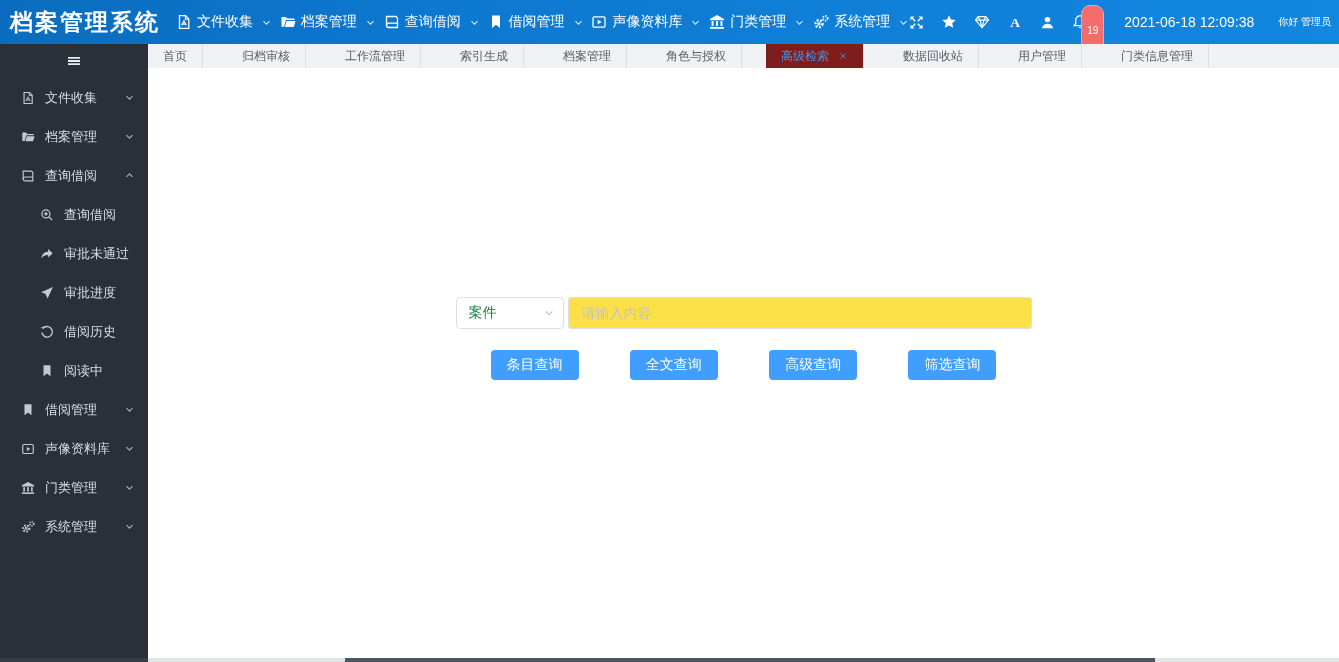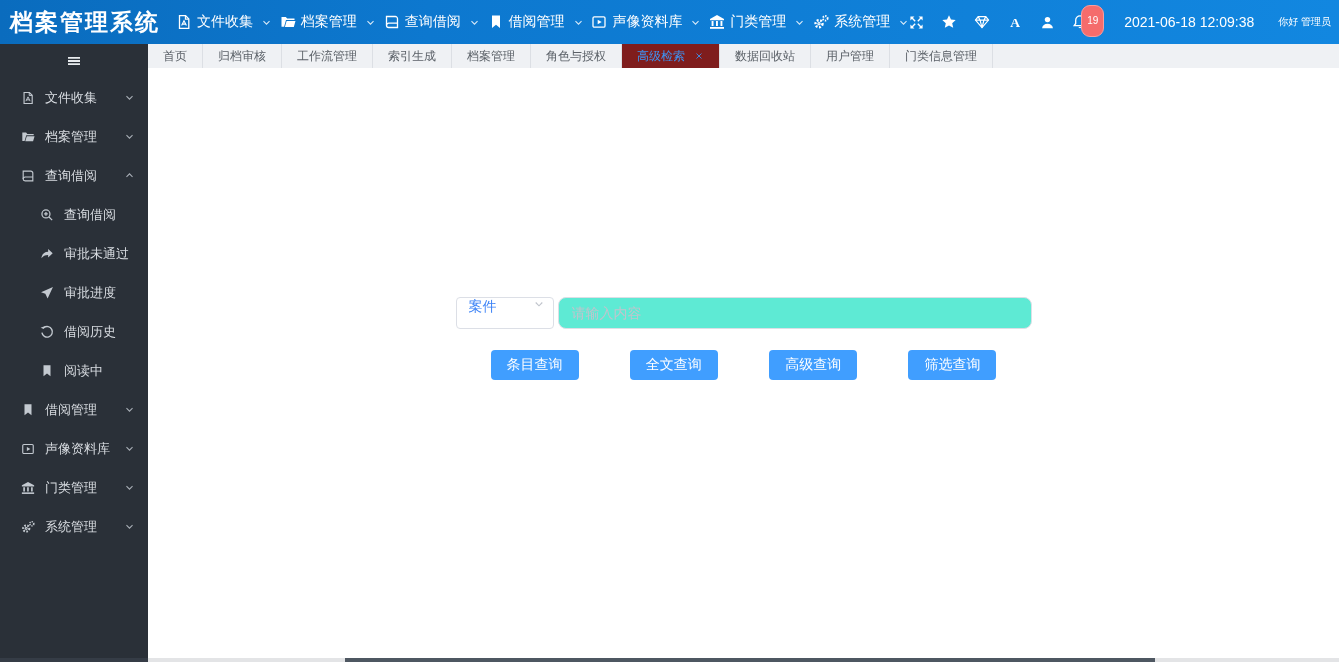--- a/index.html
+++ b/index.html
@@ -16,60 +16,60 @@
   }
   .app-title{font-size:23px;font-weight:bold;padding:0 16px 0 10px;letter-spacing:2px;font-family:Liberation Serif, serif;}
   .nav-menus{display:flex;width:782px;justify-content:space-between;align-items:center;}
   .nav-item{display:flex;align-items:center;gap:5px;font-size:14px;cursor:pointer;}
   .nav-item .chev{opacity:.85;margin-left:3px;}
   .right-zone{margin-left:auto;display:flex;align-items:center;gap:17px;padding-right:8px;}
   .util{cursor:pointer;display:flex;align-items:center;}
   .bell-wrap{position:relative;cursor:pointer;}
   .badge{
     position:absolute;top:-9px;left:9px;background:#f56c6c;color:#fff;
-    font-size:10px;line-height:1;padding:10px 5px;border-radius:9px;border:1px solid #fa9d9d;
+    font-size:10px;line-height:1;padding:20px 5px;border-radius:9px;border:1px solid #fa9d9d;
   }
   .datetime{font-size:14px;margin-left:19px;}
   .greeting{font-size:10px;margin-left:7px;}
   
   .sidebar{
     position:absolute;top:44px;left:0;width:148px;bottom:4px;
     background:#2a3038;color:#d9dde2;overflow:hidden;
   }
   .burger{height:34px;display:flex;align-items:center;justify-content:center;cursor:pointer;color:#e8ebee;}
   .side-item{
     height:39px;display:flex;align-items:center;padding-left:21px;
     font-size:13px;cursor:pointer;position:relative;
   }
   .side-item .sic{margin-right:10px;color:#c3c9d0;}
   .side-item .chev{position:absolute;right:13px;color:#aab0b8;}
   .side-sub{padding-left:40px;}
   
   .tabbar{
     position:absolute;top:44px;left:148px;right:0;height:24px;
-    background:#eff1f4;display:flex;align-items:stretch;
+    background:#eff1f4;display:flex;align-items:stretch;gap:24px;
   }
   .tab{
     display:flex;align-items:center;padding:0 15px;font-size:12px;color:#5a6067;
     border-right:1px solid #dcdfe4;cursor:pointer;
   }
   .tab.active{background:#7f1d1d;color:#3d93f2;}
   .tab .close{margin-left:9px;color:#3d93f2;cursor:pointer;display:flex;}
   
   .content{position:absolute;top:68px;left:148px;right:0;bottom:4px;background:#fff;}
   .search-row{width:576px;margin:229px auto 0;display:flex;gap:4px;}
   .select{
-    width:98px;height:32px;box-sizing:border-box;border:1px solid #dcdfe6;border-radius:4px;
-    display:flex;padding:0 8px 0 12px;font-size:14px;color:#3b82f6;
+    width:108px;height:32px;box-sizing:border-box;border:1px solid #dcdfe6;border-radius:4px;
+    display:flex;align-items:center;padding:0 8px 0 12px;font-size:14px;color:#15803d;
     cursor:pointer;background:#fff;
   }
   .select .chev{margin-left:auto;color:#c0c4cc;}
   .text-input{
-    flex:1;height:32px;box-sizing:border-box;border:1px solid #dcdfe6;border-radius:8px;
-    font-size:14px;padding:0 13px;color:#606266;outline:none;background:#5eead4;
+    flex:1;height:32px;box-sizing:border-box;border:1px solid #dcdfe6;border-radius:3px;
+    font-size:14px;padding:0 13px;color:#606266;outline:none;background:#fde047;
     font-family:inherit;
   }
   .text-input::placeholder{color:#c0c4cc;}
   .btn-row{width:506px;margin:21px auto 0;display:flex;justify-content:space-between;}
   .btn{
     width:88px;height:30px;background:#409eff;color:#fff;border:none;border-radius:4px;
     font-size:14px;cursor:pointer;font-family:Liberation Sans, sans-serif;
   }
   
   .bottom-bar{position:absolute;bottom:0;left:0;right:0;height:4px;}

